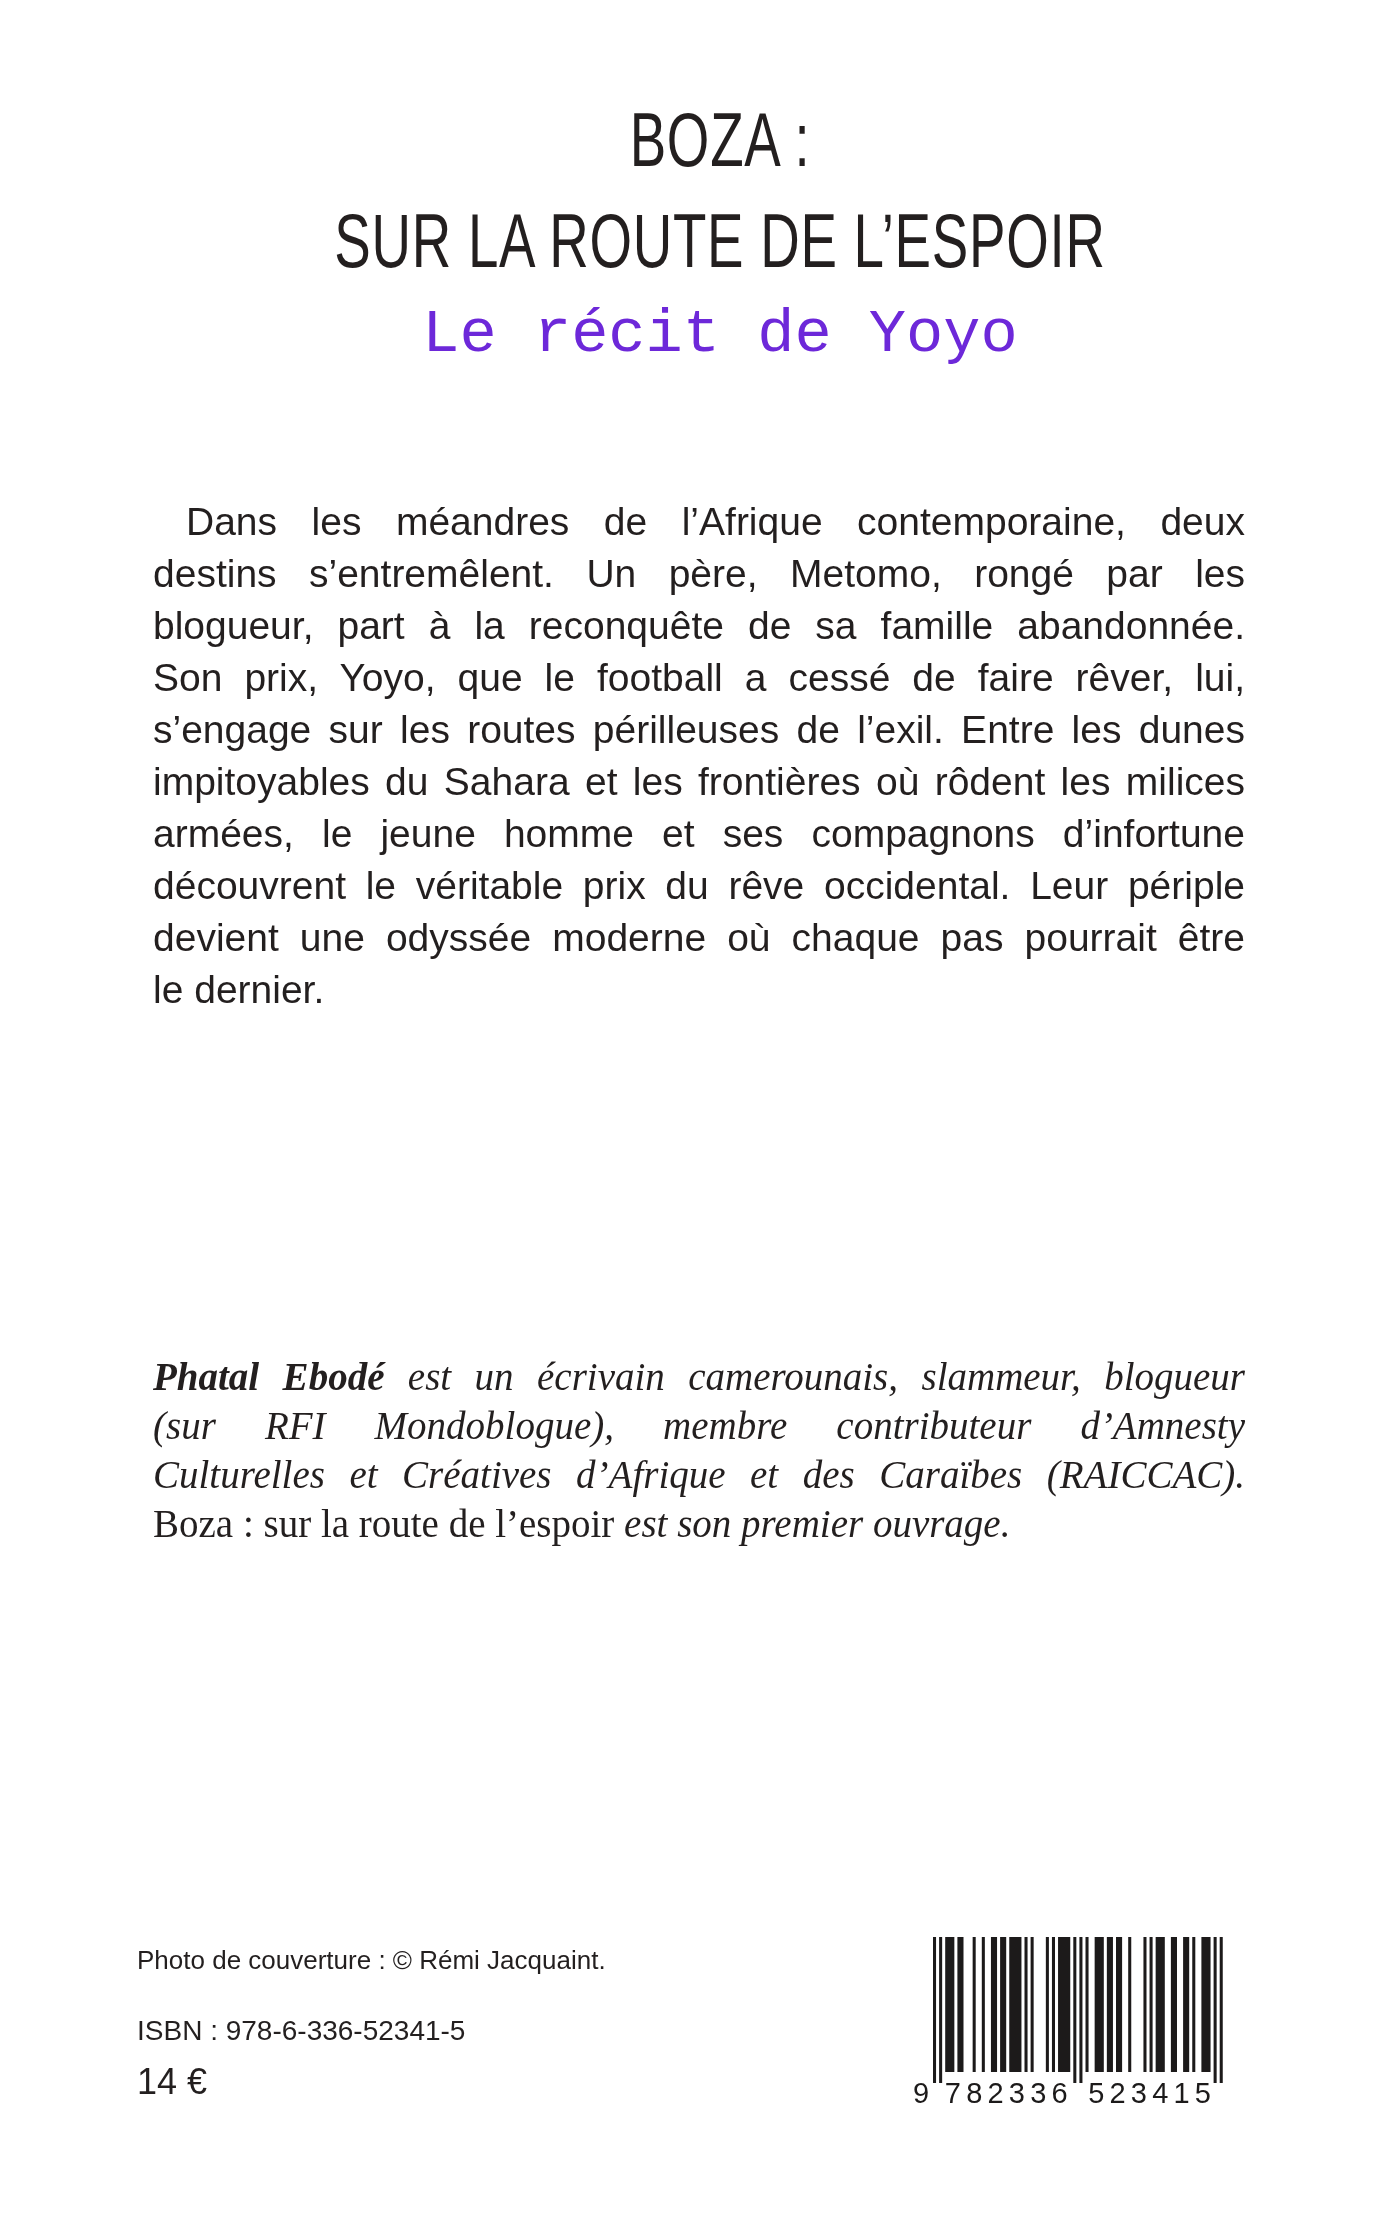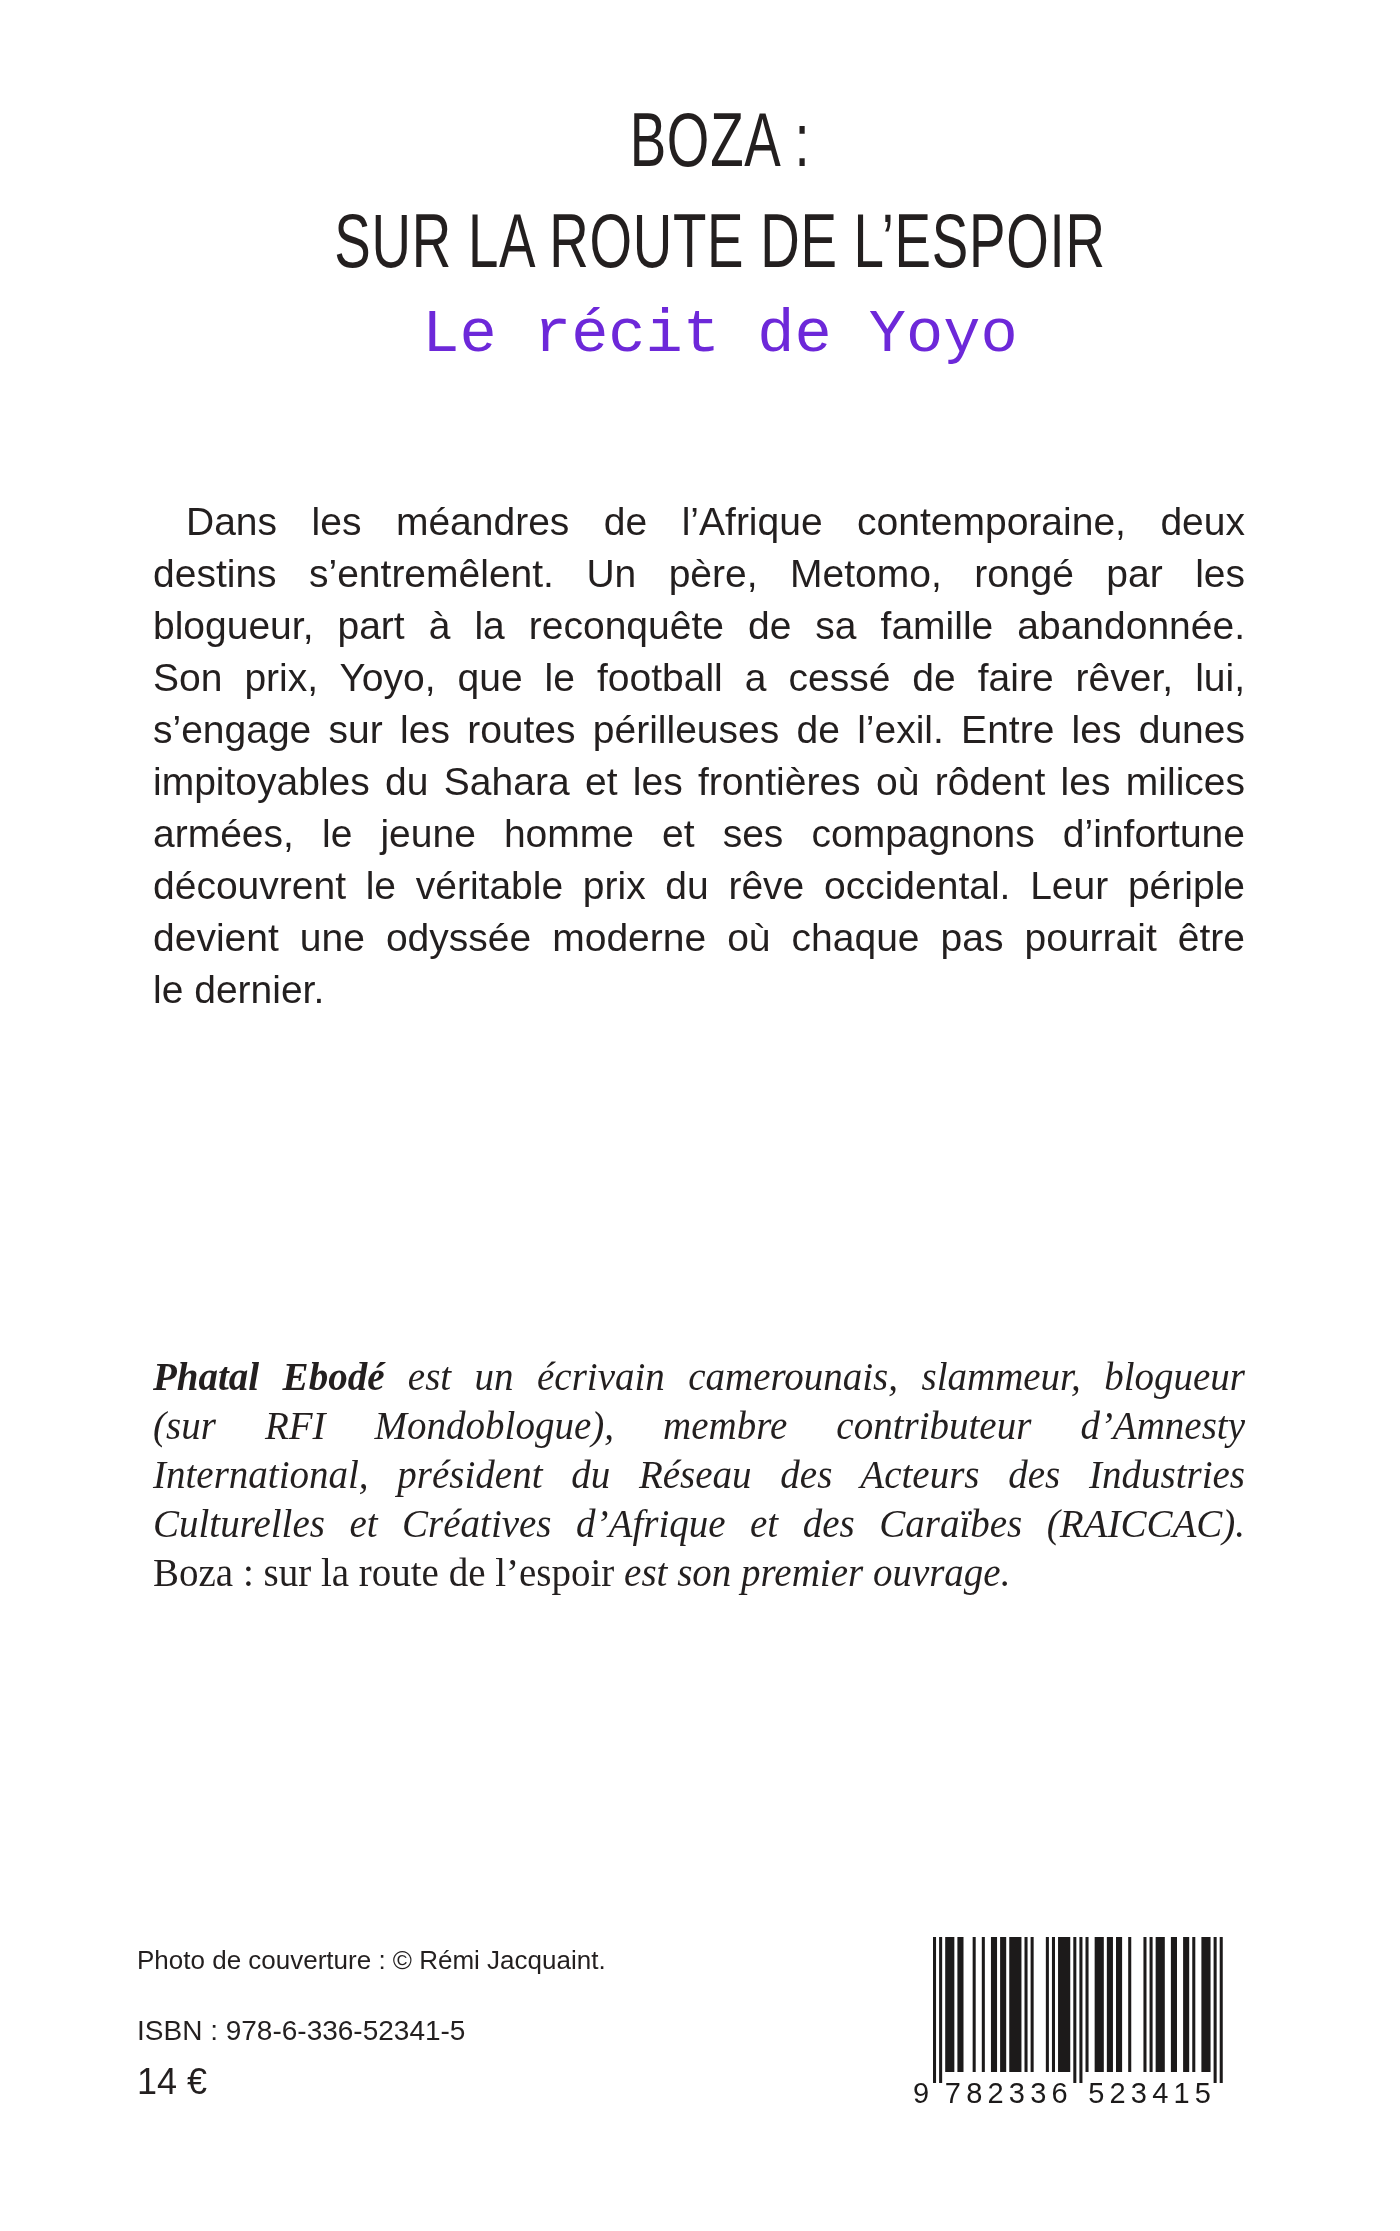--- a/index.html
+++ b/index.html
@@ -52,21 +52,20 @@
       <div class="syn-line">impitoyables du Sahara et les frontières où rôdent les milices</div>
       <div class="syn-line">armées, le jeune homme et ses compagnons d’infortune</div>
       <div class="syn-line">découvrent le véritable prix du rêve occidental. Leur périple</div>
       <div class="syn-line">devient une odyssée moderne où chaque pas pourrait être</div>
       <div class="syn-line last">le dernier.</div>
     </div>
 
   <div class="bio" id="bio">
       <div class="bio-line"><span class="seg-bold-italic">Phatal Ebodé</span><span class="seg-italic"> est un écrivain camerounais, slammeur, blogueur</span></div>
       <div class="bio-line"><span class="seg-italic">(sur RFI Mondoblogue), membre contributeur d’Amnesty</span></div>
-      <div class="bio-line"><span class="seg-italic">International, président du Réseau des Acteurs des Industries</span></div>
       <div class="bio-line"><span class="seg-italic">Culturelles et Créatives d’Afrique et des Caraïbes (RAICCAC).</span></div>
       <div class="bio-line last"><span class="seg-regular">Boza : sur la route de l’espoir</span><span class="seg-italic"> est son premier ouvrage.</span></div>
     </div>
 
   <div class="credit">Photo de couverture : © Rémi Jacquaint.</div>
   <div class="isbn">ISBN : 978-6-336-52341-5</div>
   <div class="price">14 €</div>
 
   <div class="barcode" id="barcode">
       <svg width="320" height="172" viewBox="0 0 320 172">

